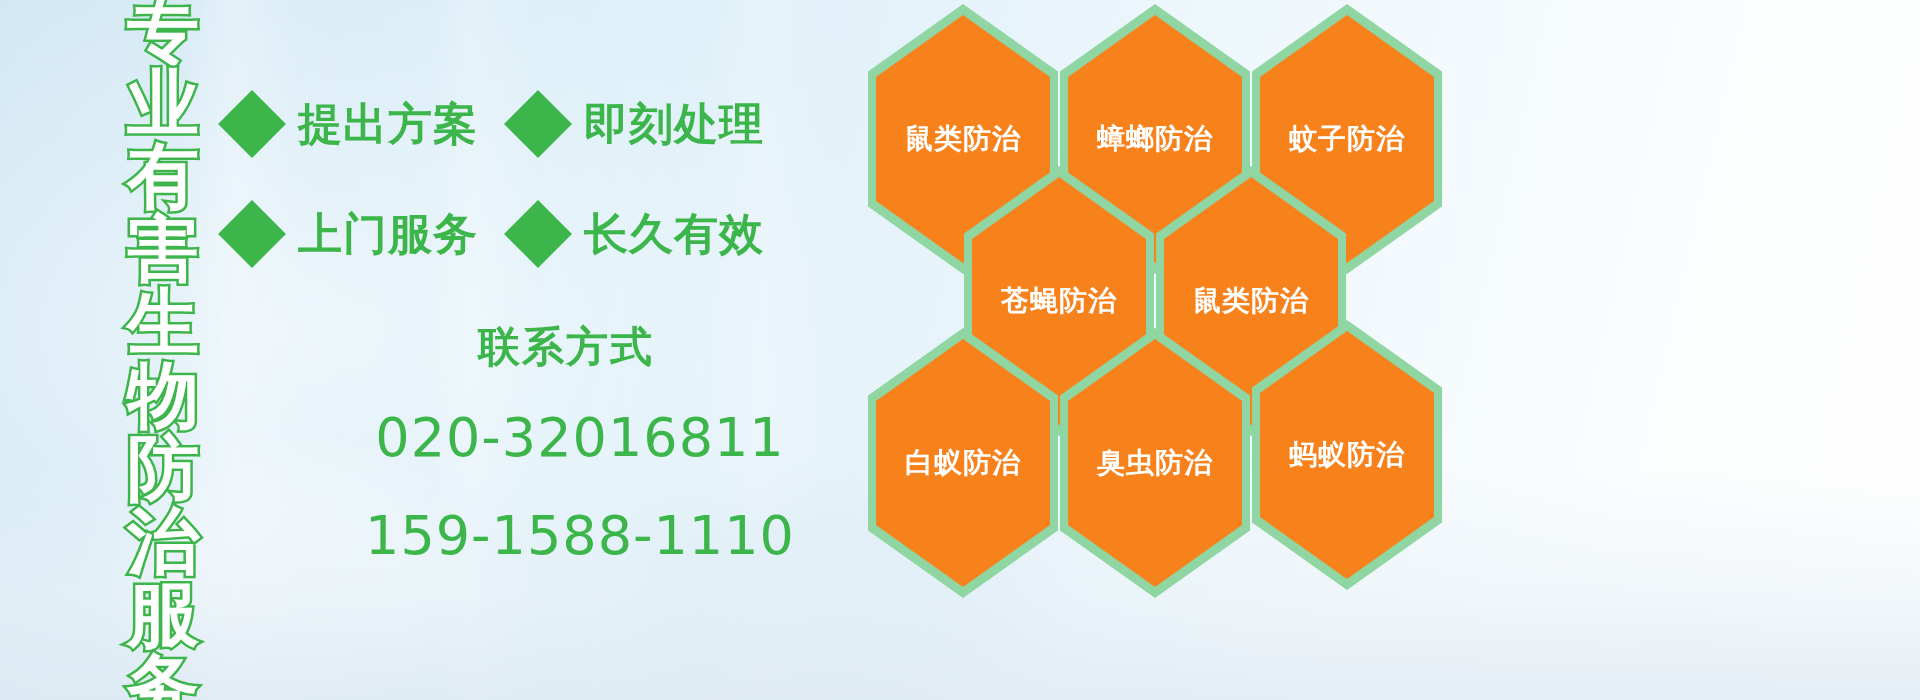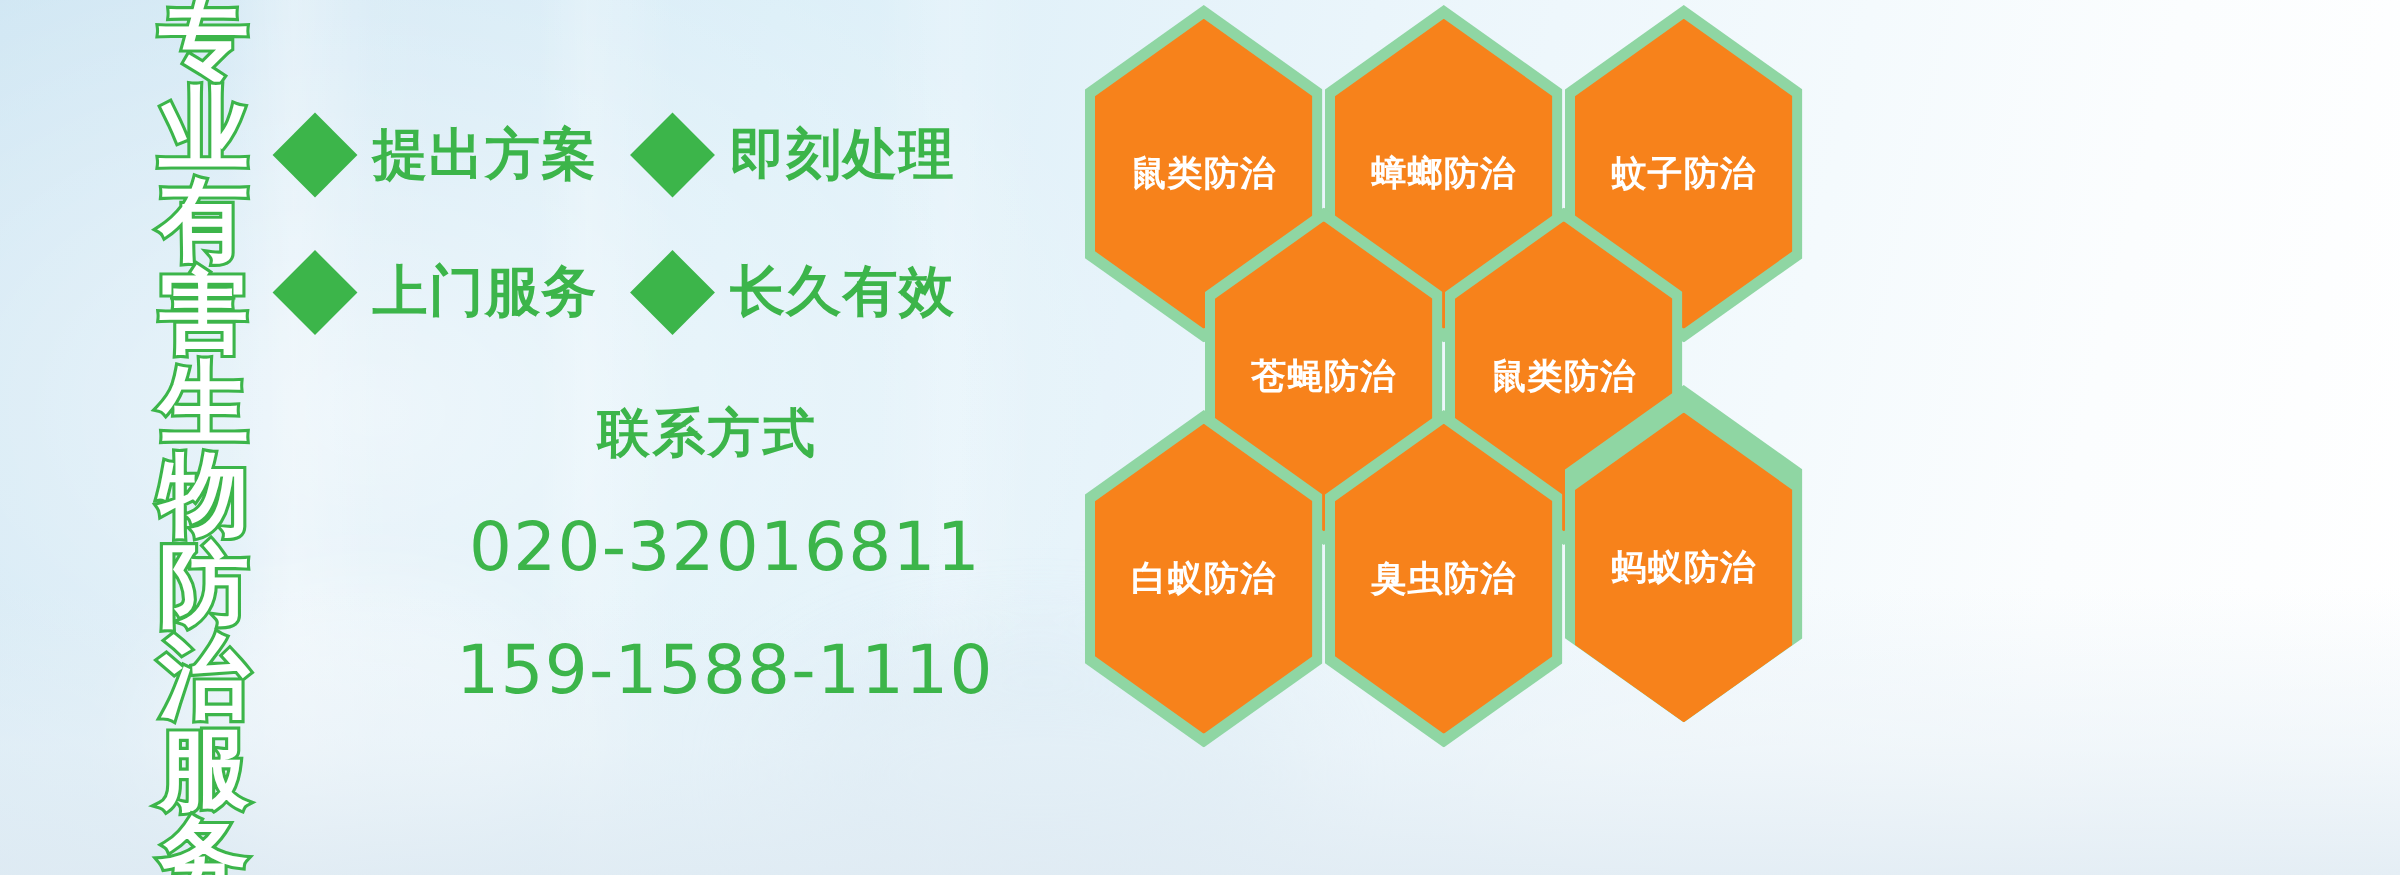--- a/index.html
+++ b/index.html
@@ -273,20 +273,20 @@
     <div class="hex" style="left:10px;  top:328px;">
       <div class="hex-inner">
         <span class="hex-label">白蚁防治</span>
       </div>
     </div>
     <div class="hex" style="left:202px; top:328px;">
       <div class="hex-inner">
         <span class="hex-label">臭虫防治</span>
       </div>
     </div>
-    <div class="hex" style="left:394px; top:308px;align-items:flex-end;">
+    <div class="hex" style="left:394px; top:320px;">
       <div class="hex-inner">
         <span class="hex-label">蚂蚁防治</span>
       </div>
     </div>
   </div>
 
 </div>
 
 </body></html>

